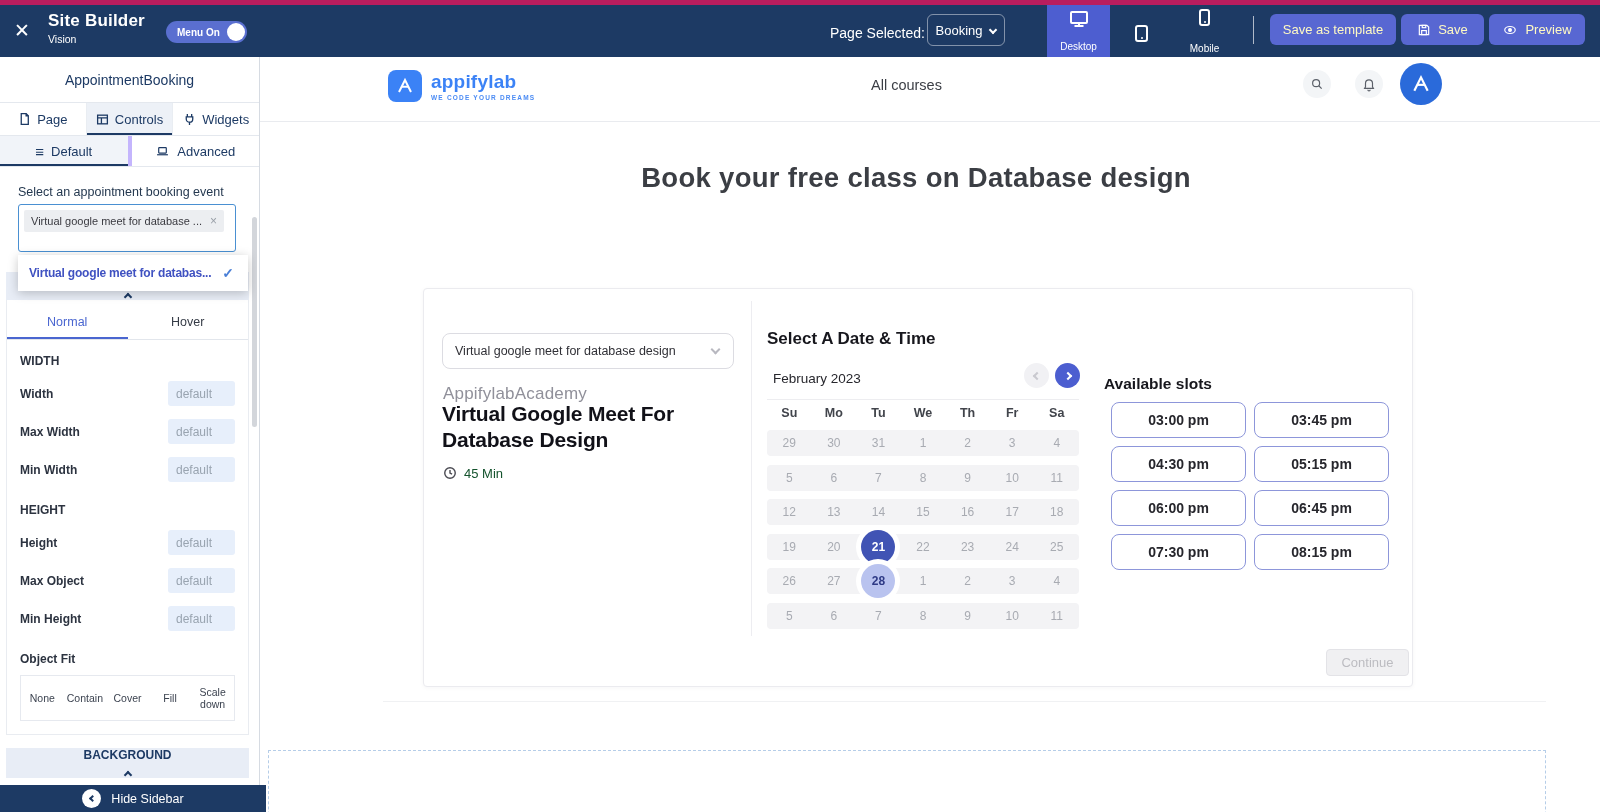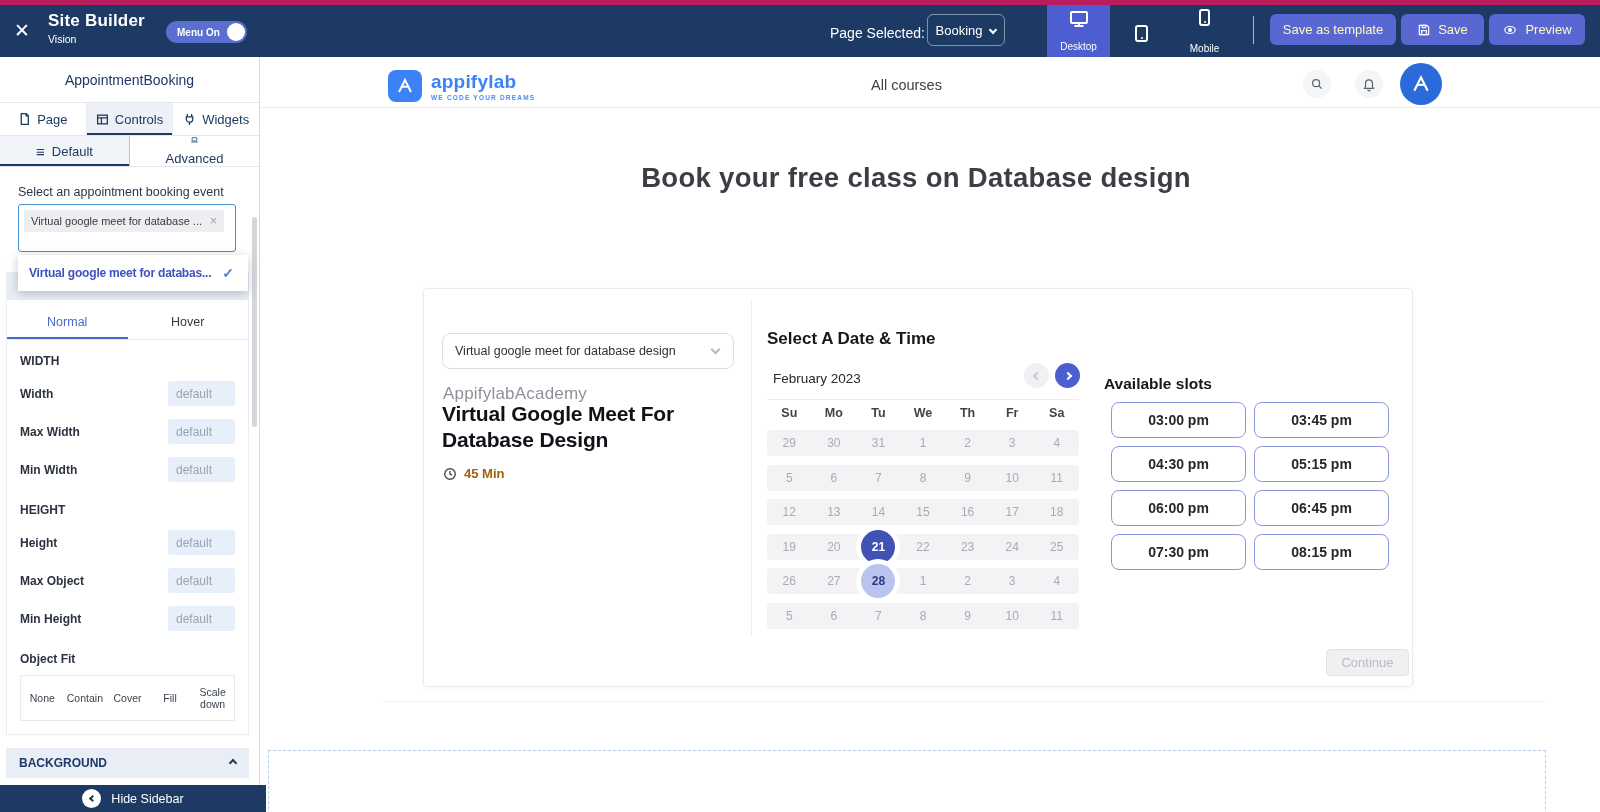--- a/index.html
+++ b/index.html
@@ -41,31 +41,31 @@
   
   .sidebar { position:absolute; left:0; top:57px; width:260px; height:728px; background:#fff; border-right:1px solid #d6dbe2; color:#1d3a64; }
   .sb-title { height:46px; display:flex; align-items:center; justify-content:center; font-size:14px; border-bottom:1px solid #e4e8ee; color:#1d3a64; }
   .sb-tabs { display:flex; height:33px; border-bottom:1px solid #e4e8ee; }
   .sb-tab { flex:1; display:flex; align-items:center; justify-content:center; gap:6px; font-size:13px; cursor:pointer; border-right:1px solid #e9edf2; }
   .sb-tab:last-child { border-right:none; }
   .sb-tab.active { background:#edf1f7; box-shadow:inset 0 -2px 0 #1d3a64; }
   .sb-subtabs { display:flex; height:31px; border-bottom:1px solid #e4e8ee; }
   .sb-subtab { flex:1; display:flex; align-items:center; justify-content:center; gap:7px; font-size:13px; cursor:pointer; }
   .sb-subtab.active { background:#f1f4f9; box-shadow:inset 0 -2px 0 #1d3a64; }
-  .sb-subtab + .sb-subtab { border-left:1px solid #c4b5fd;flex-direction:column; }
+  .sb-subtab + .sb-subtab { border-left:4px solid #c4b5fd; }
   .ham { font-size:15px; line-height:1; }
   .sb-event-label { position:absolute; left:18px; top:128px; font-size:12.5px; color:#24384f; }
   .sb-select { position:absolute; left:18px; top:147px; width:218px; height:48px; border:1.5px solid #4a90d2; border-radius:3px; background:#fff; padding:5px; }
   .sb-chip { display:inline-flex; align-items:center; gap:8px; background:#eceef1; border-radius:2px; padding:4px 7px; max-width:205px; }
   .sb-chip-text { font-size:11px; color:#3a3a40; white-space:nowrap; overflow:hidden; }
   .sb-chip-x { font-size:12px; color:#9aa0a8; cursor:pointer; }
   .sb-dropdown { position:absolute; left:18px; top:198px; width:230px; height:36px; background:#fff; box-shadow:0 2px 10px rgba(0,0,0,.22); z-index:5; display:flex; align-items:center; justify-content:space-between; padding:0 14px 0 11px; cursor:pointer; }
   .sb-dd-text { font-size:12px; font-weight:bold; color:#3f51c1; letter-spacing:-.2px; white-space:nowrap; overflow:hidden; }
   .sb-dd-check { color:#4a7fd6; font-size:14px; font-weight:bold; }
-  .sb-section { position:absolute; left:6px; width:243px; height:28px; background:#e8edf6; display:flex; align-items:center; justify-content:space-between; padding:0 13px; font-size:12px; font-weight:bold; color:#1d3a64; z-index:1; cursor:pointer; }
+  .sb-section { position:absolute; left:6px; width:243px; height:28px; background:#e8edf6; display:flex; align-items:center; justify-content:space-between; padding:0 13px; font-size:12px; font-weight:bold; color:#1d3a64; z-index:1; cursor:pointer;flex-direction:column; }
   .sb-section .chev { width:6px; height:6px; }
   #sizing-section { top:215px; }
   #background-section { top:691px; height:30px; }
   .sb-panel { position:absolute; left:6px; top:243px; width:243px; height:435px; background:#fff; border:1px solid #e9ecf1; border-top:none; }
   .state-tabs { display:flex; height:40px; border-bottom:1px solid #e2e6ec; }
   .state-tab { flex:1; display:flex; align-items:flex-end; justify-content:center; padding-bottom:10px; font-size:12.5px; color:#353b46; cursor:pointer; }
   .state-tab.active { color:#4a66d0; box-shadow:inset 0 -2px 0 #4a66d0; }
   .sb-panel-inner { padding:0 13px; }
   .sec-title { font-size:12px; font-weight:bold; color:#2c3340; margin-top:14px; }
   .frow { display:flex; align-items:center; justify-content:space-between; margin-top:13px; height:25px; }
@@ -75,39 +75,39 @@
   .of-box { margin-top:9px; height:46px; border:1px solid #e6e9ef; display:flex; align-items:center; }
   .of-opt { flex:1; text-align:center; font-size:10.5px; color:#3c4350; cursor:pointer; line-height:1.15; }
   .sb-scrollthumb { position:absolute; right:2px; top:160px; width:5px; height:210px; background:#d3d6db; border-radius:3px; }
 
   
   .hidebar { position:absolute; left:0; top:785px; width:266px; height:27px; background:#1d3a64; display:flex; align-items:center; justify-content:center; gap:10px; color:#fff; font-size:12.5px; cursor:pointer; }
   .hidebar .circ { width:19px; height:19px; border-radius:50%; background:#fff; color:#1d3a64; display:flex; align-items:center; justify-content:center; }
   .hidebar .chev { width:5px; height:5px; margin-left:2px; }
 
   
-  .canvas-nav { position:absolute; left:260px; top:57px; width:1340px; height:51px; background:#fff; border-bottom:1px solid #e9ebef; }
+  .canvas-nav { position:absolute; left:260px; top:57px; width:1340px; height:65px; background:#fff; border-bottom:1px solid #e9ebef; }
   .logo { position:absolute; left:128px; top:13px; display:flex; align-items:flex-start; gap:9px; cursor:pointer; }
   .logo-mark { width:34px; height:32px; border-radius:8px; background:#3b82f6; display:flex; align-items:center; justify-content:center; }
   .brand-name { font-size:19px; font-weight:bold; color:#3b82f6; letter-spacing:.2px; line-height:1; margin-top:2px; }
   .brand-tag { font-size:6.5px; font-weight:bold; letter-spacing:1.2px; color:#4b8bf4; margin-top:3px; }
   .nav-link { position:absolute; left:611px; top:20px; font-size:14.5px; color:#3b3e45; cursor:pointer; }
   .nav-circle { position:absolute; top:13px; width:28px; height:28px; border-radius:50%; background:#f3f5f7; display:flex; align-items:center; justify-content:center; color:#555a63; cursor:pointer; }
   .nav-avatar { position:absolute; left:1140px; top:6px; width:42px; height:42px; border-radius:50%; background:#2a6ada; display:flex; align-items:center; justify-content:center; cursor:pointer; }
 
   .hero-title { position:absolute; left:260px; top:162px; width:1312px; text-align:center; font-size:27.5px; font-weight:bold; color:#3b3e44; letter-spacing:.3px; }
 
   
   .card { position:absolute; left:423px; top:288px; width:990px; height:399px; background:#fff; border:1px solid #ebebef; border-radius:4px; box-shadow:0 1px 4px rgba(20,20,40,.04); }
   .course-select { position:absolute; left:18px; top:44px; width:292px; height:36px; border:1px solid #dcdce2; border-radius:8px; display:flex; align-items:center; justify-content:space-between; padding:0 14px 0 12px; cursor:pointer; }
   .course-select-text { font-size:12.5px; color:#303036; white-space:nowrap; }
   .course-select .chev { color:#b8b8c0; width:7px; height:7px; margin-top:-3px; }
   .academy { position:absolute; left:19px; top:95px; font-size:17px; color:#90909a; letter-spacing:.2px; }
   .course-title { position:absolute; left:18px; top:112px; width:276px; font-size:21px; font-weight:bold; color:#111118; line-height:1.22; letter-spacing:-.2px; }
-  .duration { position:absolute; left:19px; top:177px; display:flex; align-items:flex-end; gap:7px; font-size:13px; color:#a16207; font-weight:bold; }
+  .duration { position:absolute; left:19px; top:177px; display:flex; align-items:flex-start; gap:7px; font-size:13px; color:#14532d; font-weight:normal; }
   .v-divider { position:absolute; left:327px; top:12px; width:1px; height:335px; background:#ededf1; }
 
   .date-title { position:absolute; left:343px; top:40px; font-size:17px; font-weight:bold; color:#17171d; }
   .cal-month { position:absolute; left:349px; top:82px; font-size:13.5px; color:#27272d; }
   .cal-nav { position:absolute; top:74px; width:25px; height:25px; border-radius:50%; display:flex; align-items:center; justify-content:center; cursor:pointer; }
   .cal-prev { left:600px; background:#f1f1f4; color:#c9c9cf; }
   .cal-next { left:631px; background:#4c5ed0; color:#fff; }
   .cal-nav .chev { width:6px; height:6px; }
   .cal-sep { position:absolute; left:343px; top:110px; width:312px; height:1px; background:#ededf0; }
   .day-headers { position:absolute; left:343px; top:117px; width:312px; display:flex; }

